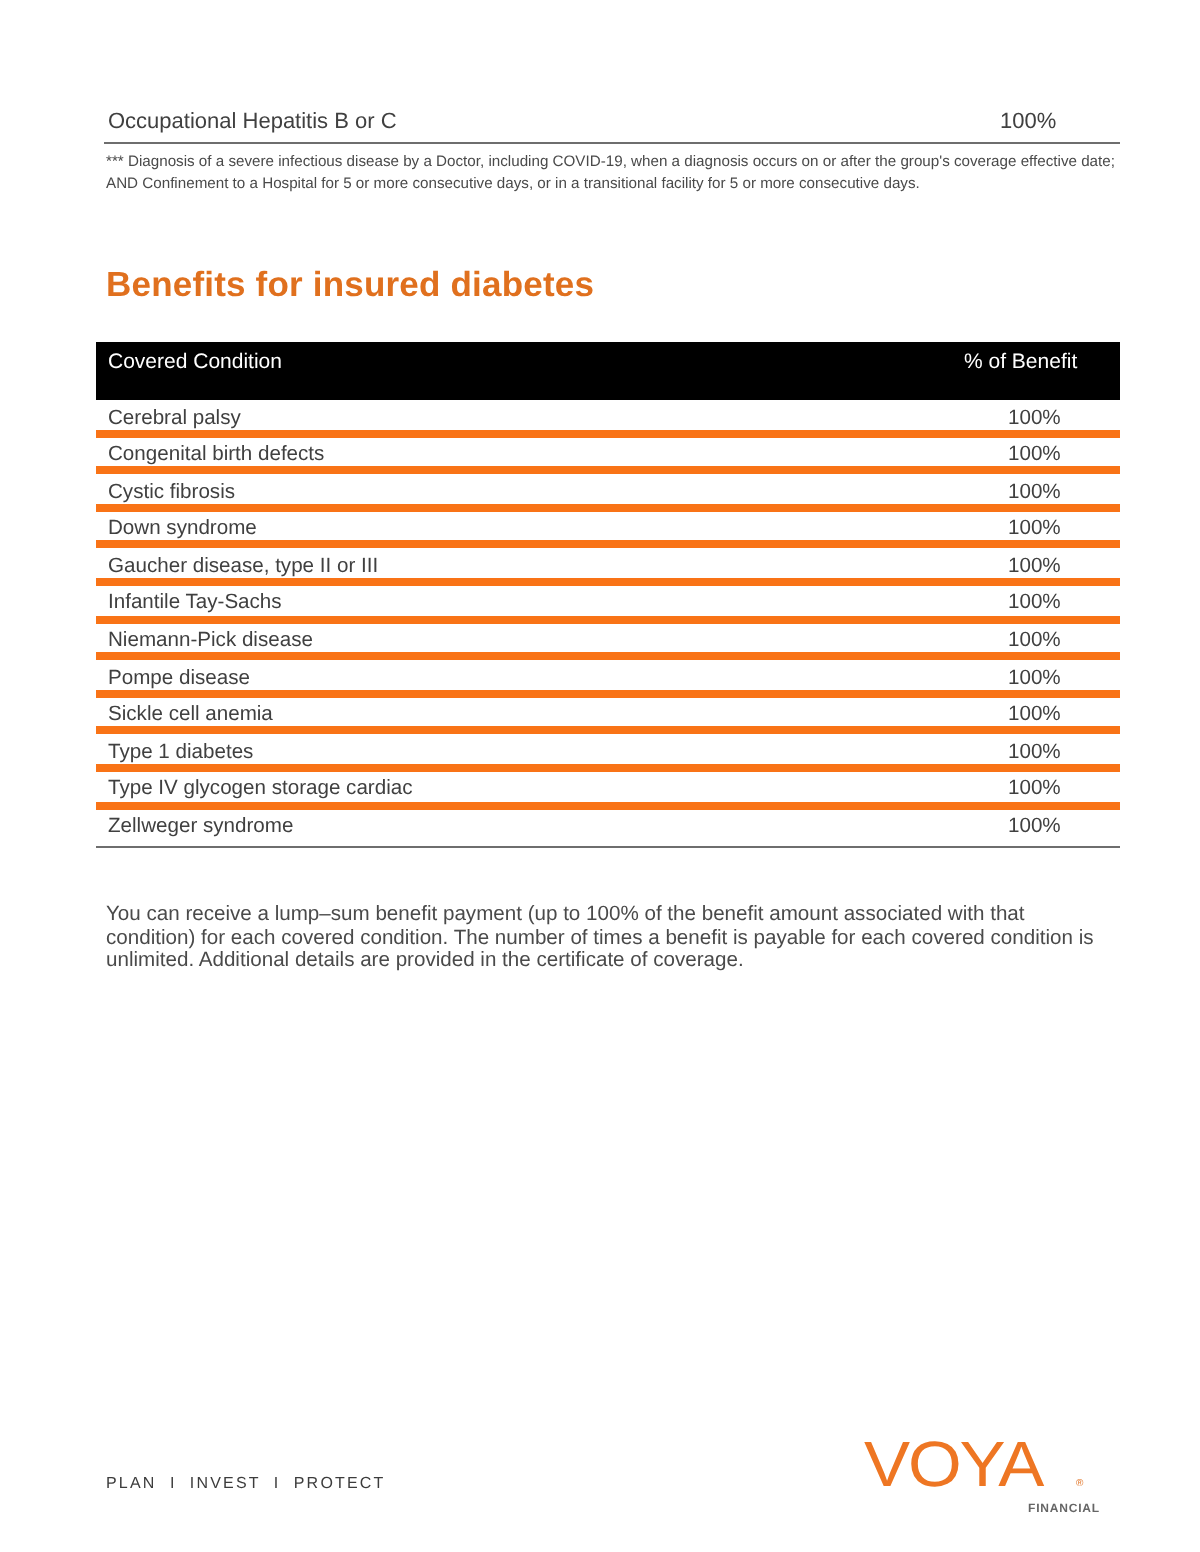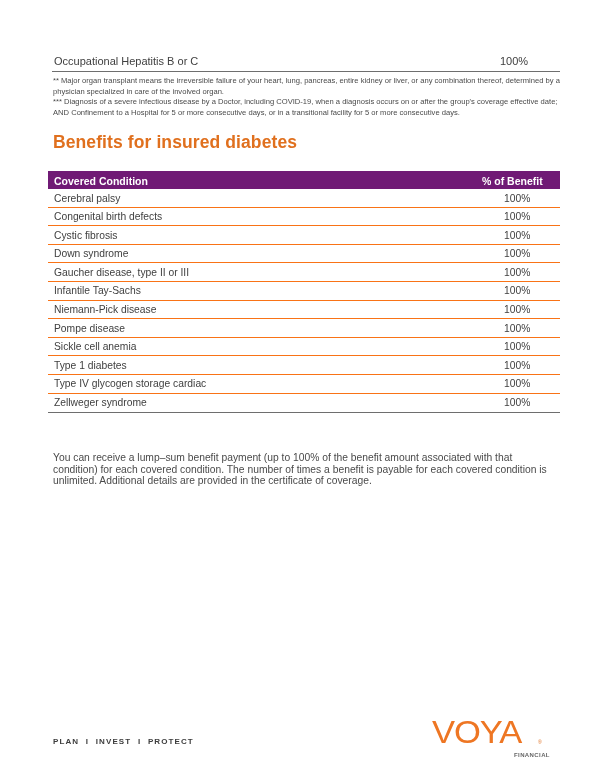--- a/index.html
+++ b/index.html
@@ -64,36 +64,36 @@
 
     
     .benefit-table {
       position: absolute;
       left: 48px;
       top: 171px;
       width: 512px;
       border-bottom: 1.2px solid #6e6e6e;
     }
     .table-header {
-      height: 18px;
-      background: #701a75;
+      height: 29px;
+      background: #000000;
       color: #ffffff;
       font-size: 10.5px;
-      font-weight: bold;
+      font-weight: normal;
       position: relative;
     }
     .table-header .col-cond { position: absolute; left: 6px; top: 4px; }
     .table-header .col-pct { position: absolute; left: 434px; top: 4px; }
 
     .table-row {
       height: 18.6px;
       position: relative;
       font-size: 10.3px;
       color: #404040;
-      border-bottom: 1px solid #f97316;
+      border-bottom: 4px solid #f97316;
     }
     .table-row:last-child { border-bottom: none; }
     .table-row .col-cond { position: absolute; left: 6px; top: 3.5px; }
     .table-row .col-pct { position: absolute; left: 456px; top: 3.5px; }
 
     
     .para {
       position: absolute;
       left: 53px;
       top: 452px;
@@ -102,21 +102,21 @@
       line-height: 11.7px;
       color: #4a4a4a;
     }
 
     
     .tagline {
       position: absolute;
       left: 53px;
       top: 737px;
       font-size: 8px;
-      font-weight: bold;
+      font-weight: normal;
       color: #3c3c3c;
       letter-spacing: 1.1px;
     }
     .logo {
       position: absolute;
       left: 432px;
       top: 716px;
       width: 120px;
       height: 50px;
     }
@@ -153,21 +153,20 @@
 <body>
 
 <div class="page">
 
   <div class="carry-row">
     <span class="cond">Occupational Hepatitis B or C</span>
     <span class="pct">100%</span>
   </div>
 
   <div class="footnotes">
-    <p>** Major organ transplant means the irreversible failure of your heart, lung, pancreas, entire kidney or liver, or any combination thereof, determined by a physician specialized in care of the involved organ.</p>
     <p>*** Diagnosis of a severe infectious disease by a Doctor, including COVID-19, when a diagnosis occurs on or after the group's coverage effective date; AND Confinement to a Hospital for 5 or more consecutive days, or in a transitional facility for 5 or more consecutive days.</p>
   </div>
 
   <h2 class="section-heading h-children">Benefits for insured diabetes</h2>
 
   <div class="benefit-table">
     <div class="table-header">
       <span class="col-cond">Covered Condition</span>
       <span class="col-pct">% of Benefit</span>
     </div>

